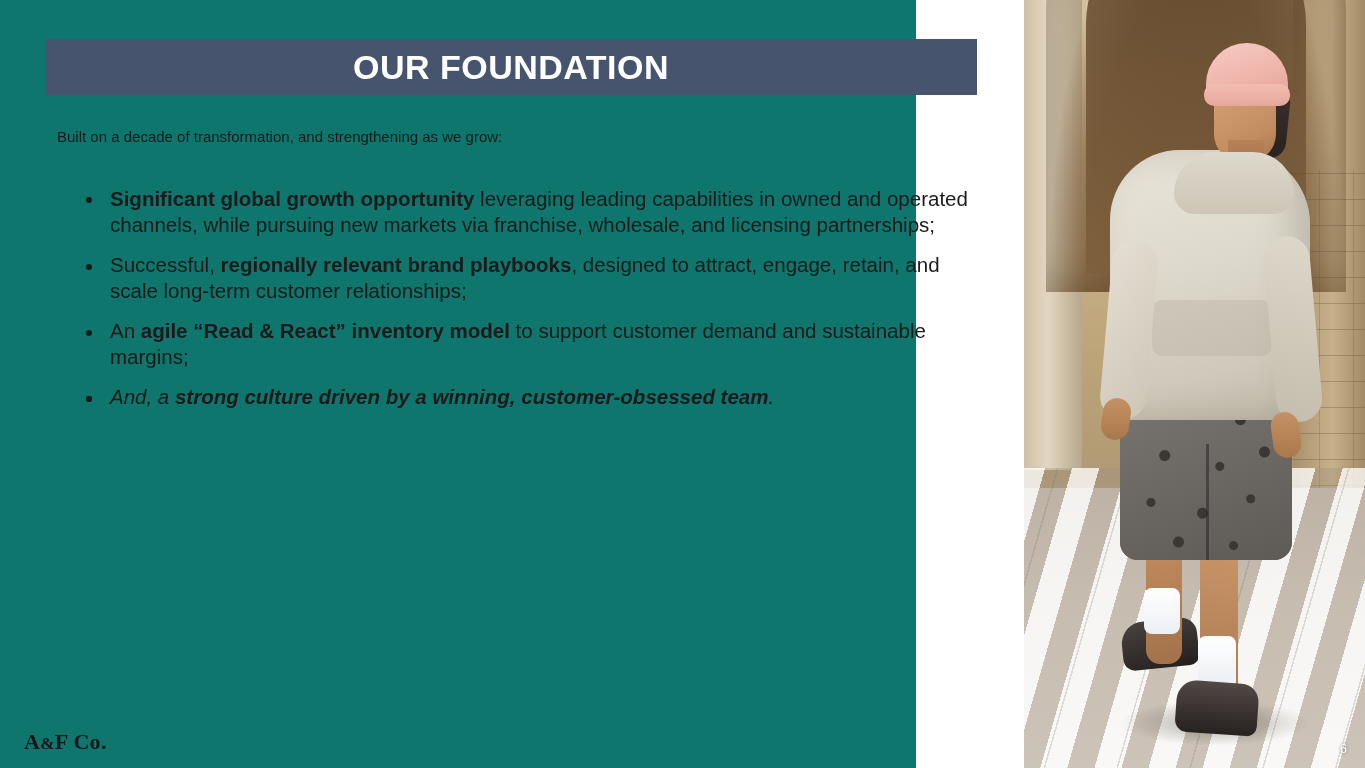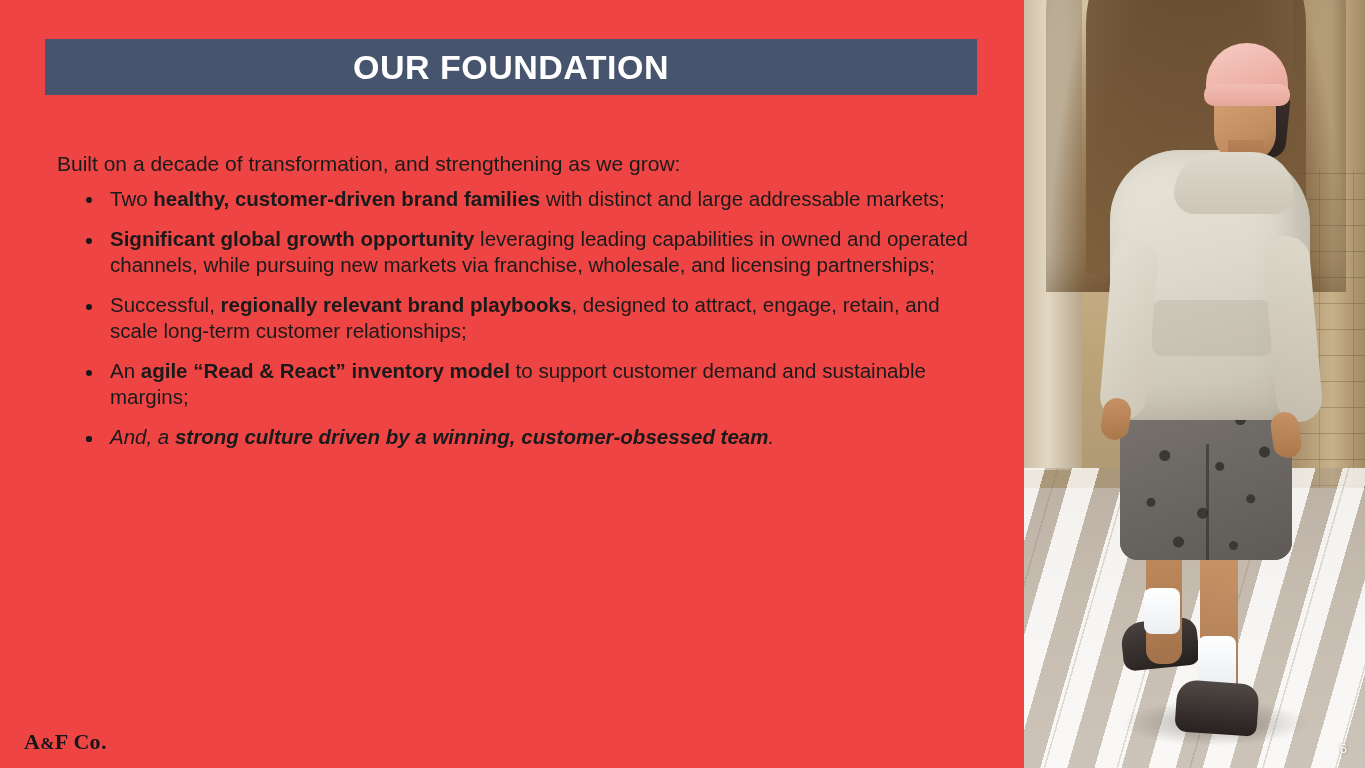--- a/index.html
+++ b/index.html
@@ -12,22 +12,22 @@
   .slide {
     position:relative;
     width:1365px; height:768px;
     background:#ffffff;
   }
 
   
   .content {
     position:absolute;
     left:0; top:0;
-    width:1024px; height:768px;
-    background:#ef4444;
+    width:916px; height:768px;
+    background:#0f766e;
     padding-left:47px;
   }
 
   
   .title-bar {
     position:absolute;
     left:45px; top:39px;
     width:932px; height:56px;
     background:#46546e;
     display:flex;
@@ -38,23 +38,23 @@
     color:#ffffff;
     font-size:34px;
     font-weight:bold;
     letter-spacing:0.5px;
     line-height:1;
   }
 
   
   .intro {
     position:absolute;
-    left:57px; top:151px;
+    left:57px; top:128px;
     width:900px;
-    font-size:21px;
+    font-size:15px;
     color:#1a1a1a;
     line-height:1.25;
   }
 
   .bullets {
     position:absolute;
     left:75px; top:186px;
     width:910px;
   }
   .bullet {
@@ -320,21 +320,20 @@
 
   <div class="content">
 
     <div class="title-bar">
       <span class="title-text">OUR FOUNDATION</span>
     </div>
 
     <div class="intro">Built on a decade of transformation, and strengthening as we grow:</div>
 
     <div class="bullets" id="bullet-list">
-        <div class="bullet"><span class="dot"></span><span class="txt"><span>Two </span><b>healthy, customer-driven brand families</b><span> with distinct and large addressable markets;</span></span></div>
         <div class="bullet"><span class="dot"></span><span class="txt"><b>Significant global growth opportunity</b><span> leveraging leading capabilities in owned and operated channels, while pursuing new markets via franchise, wholesale, and licensing partnerships;</span></span></div>
         <div class="bullet"><span class="dot"></span><span class="txt"><span>Successful, </span><b>regionally relevant brand playbooks</b><span>, designed to attract, engage, retain, and scale long-term customer relationships;</span></span></div>
         <div class="bullet"><span class="dot"></span><span class="txt"><span>An </span><b>agile “Read &amp; React” inventory model</b><span> to support customer demand and sustainable margins;</span></span></div>
         <div class="bullet"><span class="dot"></span></div>
         <div class="bullet"><span class="dot"></span><span class="txt"><span>And, a </span><b>strong culture driven by a winning, customer-obsessed team</b><span>.</span></span></div>
       </div>
 
     <div class="logo">
       <span>A</span><span class="amp">&amp;</span><span>F Co.</span>
     </div>

